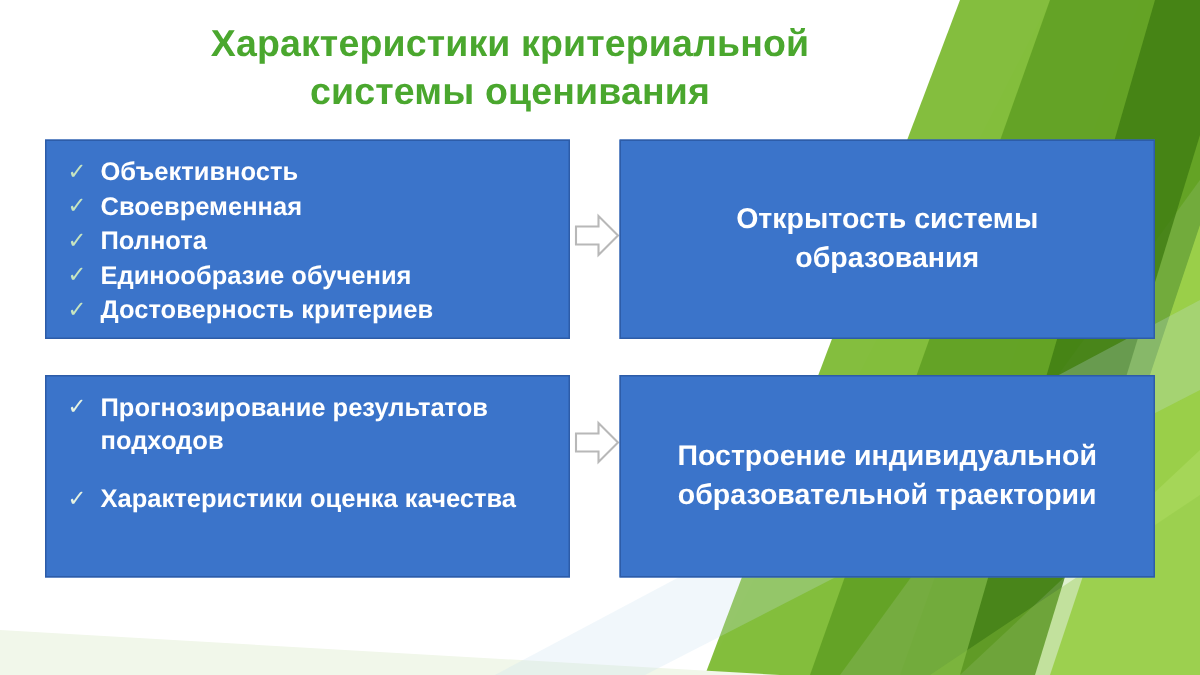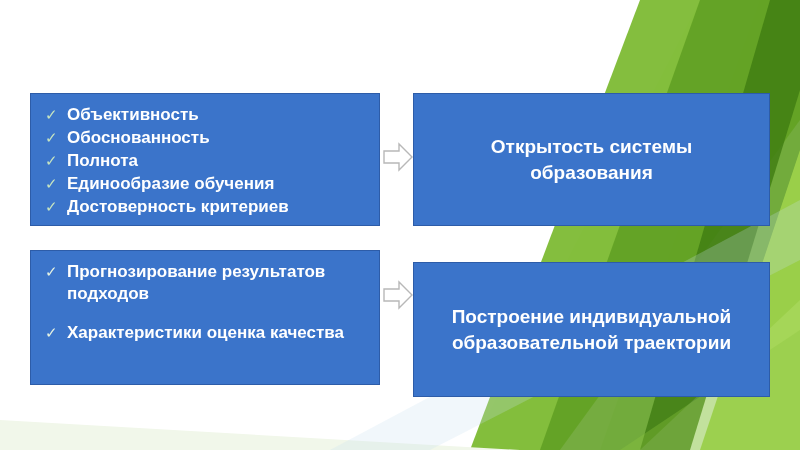--- a/index.html
+++ b/index.html
@@ -66,21 +66,21 @@
     color: #ffffff;
     font-size: 19px;
     font-weight: bold;
     line-height: 1.35;
     padding: 6px 24px;
   }
 
   #box-left-top   { left: 30px;  top: 93px;  width: 350px; height: 133px; }
   #box-right-top  { left: 413px; top: 93px;  width: 357px; height: 133px; }
   #box-left-bottom{ left: 30px;  top: 250px; width: 350px; height: 135px; }
-  #box-right-bottom{left: 413px; top: 262px; width: 357px; height: 135px; }
+  #box-right-bottom{left: 413px; top: 250px; width: 357px; height: 135px; }
 
   
   ul.bullets {
     list-style: none;
     margin: 0;
     padding: 0;
   }
   ul.bullets li {
     display: flex;
     align-items: flex-start;
@@ -137,30 +137,34 @@
 
       <polygon points="800,150 800,450 700,450" fill="#9ed34a" opacity="0.9"></polygon>
 
       <polygon points="0,450 0,420 520,450" fill="#f1f7ea"></polygon>
       <polygon points="250,450 620,450 800,330 800,450" fill="#8cc63e" opacity="0.35"></polygon>
 
       <polygon points="330,450 800,200 800,260 430,450" fill="#c9dff0" opacity="0.25"></polygon>
     </svg>
   </div>
 
+  <div id="title">
+    <div>Характеристики критериальной</div>
+    <div>системы оценивания</div>
+  </div>
 
   <div class="box list" id="box-left-top">
     <ul class="bullets">
       <li>
         <span class="check">✓</span>
         <span class="txt">Объективность</span>
       </li>
       <li>
         <span class="check">✓</span>
-        <span class="txt">Обоснованность</span>
+        <span class="txt">Своевременная</span>
       </li>
       <li>
         <span class="check">✓</span>
         <span class="txt">Полнота</span>
       </li>
       <li>
         <span class="check">✓</span>
         <span class="txt">Единообразие обучения</span>
       </li>
       <li>

